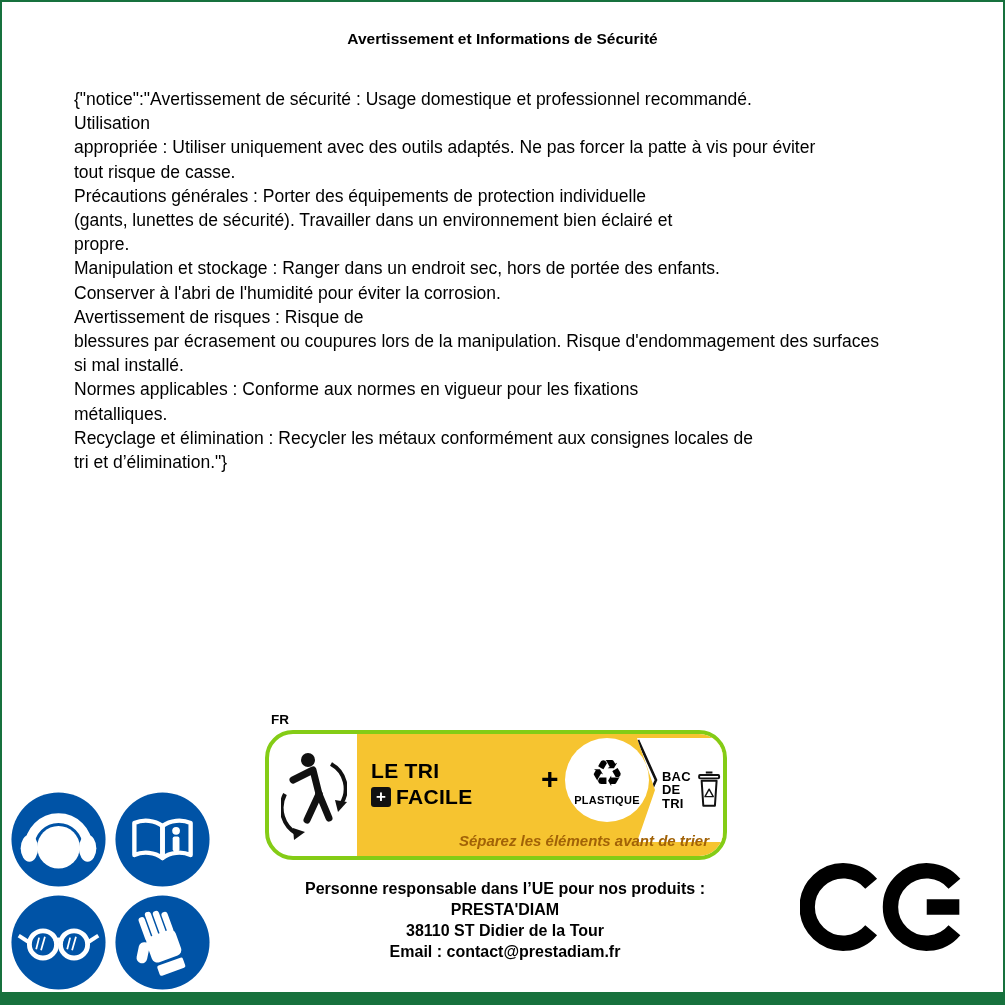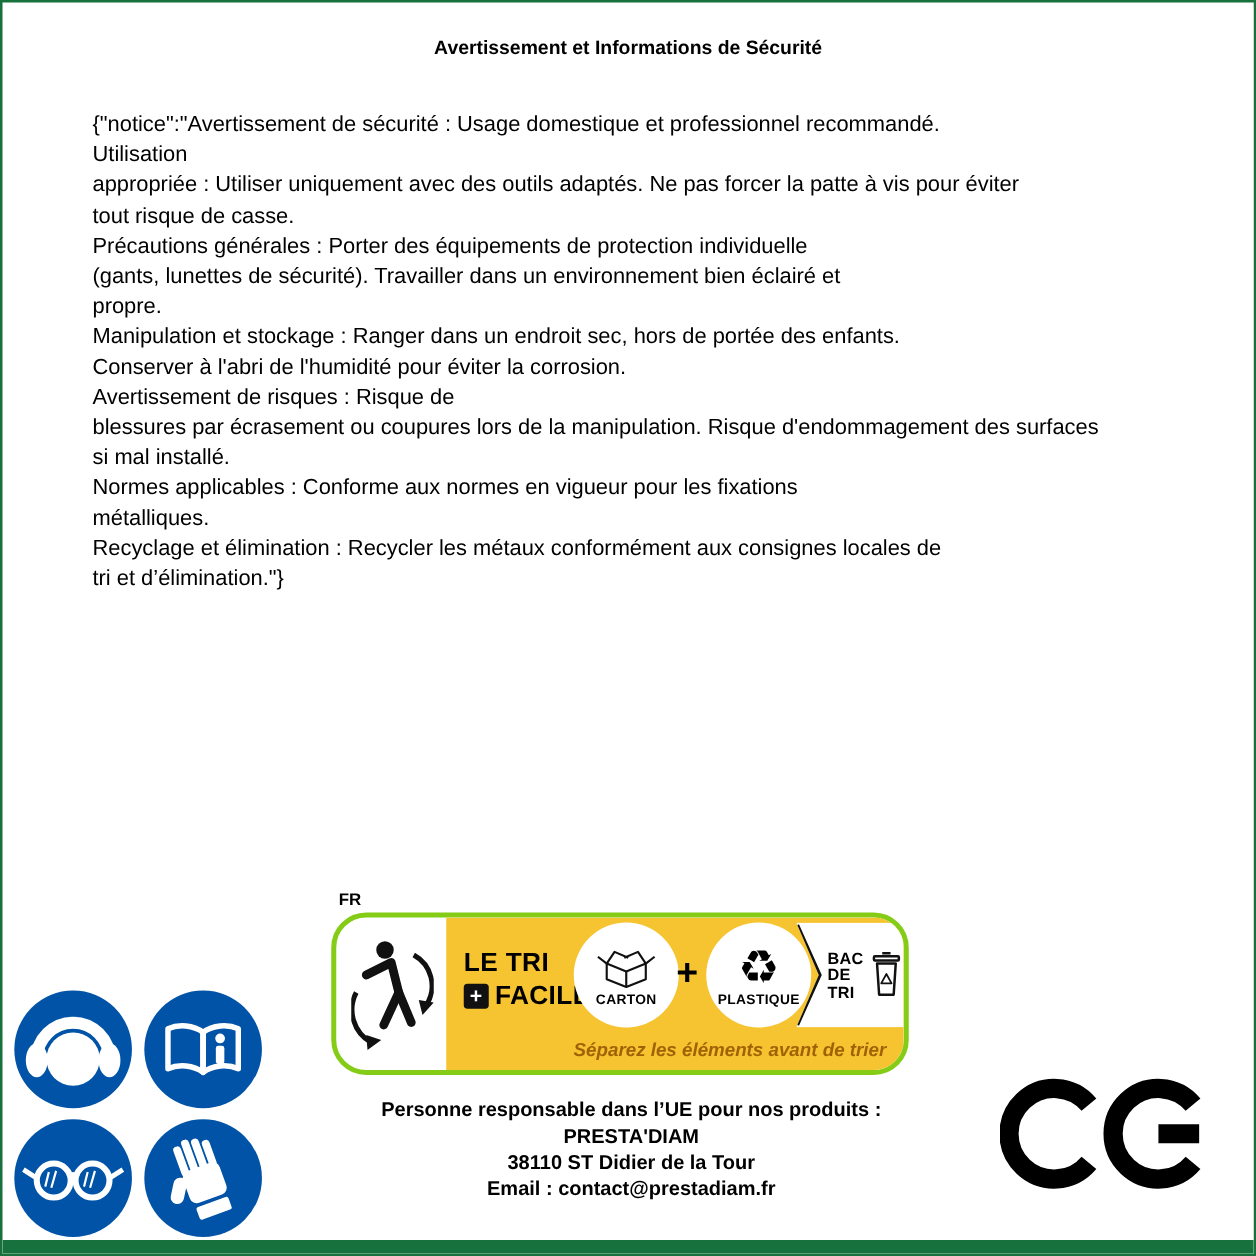--- a/index.html
+++ b/index.html
@@ -28,21 +28,21 @@
   .h-line2{display:flex;align-items:center;gap:5px;}
   .plus-badge{display:inline-flex;width:20px;height:20px;background:#111;color:#fff;
               align-items:center;justify-content:center;font-size:17px;font-weight:bold;border-radius:3px;}
   .circle{position:absolute;top:4px;width:84px;height:84px;background:#fff;border-radius:50%;
           display:flex;flex-direction:column;align-items:center;justify-content:center;}
   .circle.carton{left:190px;}
   .circle.plastique{left:296px;}
   .mat-label{font-weight:bold;font-size:11px;letter-spacing:.3px;margin-top:1px;}
   .sep{position:absolute;left:272px;top:28px;font-size:30px;font-weight:bold;}
   .recycle{font-family:"DejaVu Sans",sans-serif;font-size:37px;line-height:38px;}
-  .flag{position:absolute;left:368px;top:4px;right:0;height:84px;background:#fff;
+  .flag{position:absolute;left:368px;top:4px;right:0;height:104px;background:#fff;
         clip-path:polygon(0 0,100% 0,100% 100%,0 100%,18px 50%);
         display:flex;align-items:center;}
   .flag .chev{position:absolute;left:0;top:0;width:22px;height:84px;}
   .bac{margin-left:25px;font-weight:bold;font-size:13px;line-height:13.5px;letter-spacing:.2px;}
   .bin-svg{margin-left:4px;width:30px;height:48px;}
   .tagline{position:absolute;right:14px;bottom:7px;font-style:italic;font-weight:bold;font-size:15px;color:#a16207;}
 
   
   .address{position:absolute;left:153px;top:876px;width:700px;text-align:center;
            font-weight:bold;font-size:16px;line-height:21px;}
@@ -149,33 +149,20 @@
       </div>
 
       <div class="headline">
         <div class="h-line1">LE TRI</div>
         <div class="h-line2">
           <span class="plus-badge">+</span>
           <span>FACILE</span>
         </div>
       </div>
 
-      <div class="circle carton">
-        <svg width="50" height="38" viewBox="0 0 64 48">
-          <g stroke="#111" stroke-width="2.2" fill="none" stroke-linejoin="round">
-            <path d="M12 20 L32 28 L52 20 L52 36 L32 44 L12 36 Z"></path>
-            <path d="M32 28 V 44"></path>
-            <path d="M12 20 L20 8 L34 14"></path>
-            <path d="M52 20 L44 8 L30 14"></path>
-            <path d="M12 20 L3 13"></path>
-            <path d="M52 20 L61 13"></path>
-          </g>
-        </svg>
-        <div class="mat-label">CARTON</div>
-      </div>
 
       <div class="sep">+</div>
 
       <div class="circle plastique">
         <span class="recycle">♻</span>
         <div class="mat-label">PLASTIQUE</div>
       </div>
 
       <div class="flag">
         <svg class="chev" viewBox="0 0 22 84">

